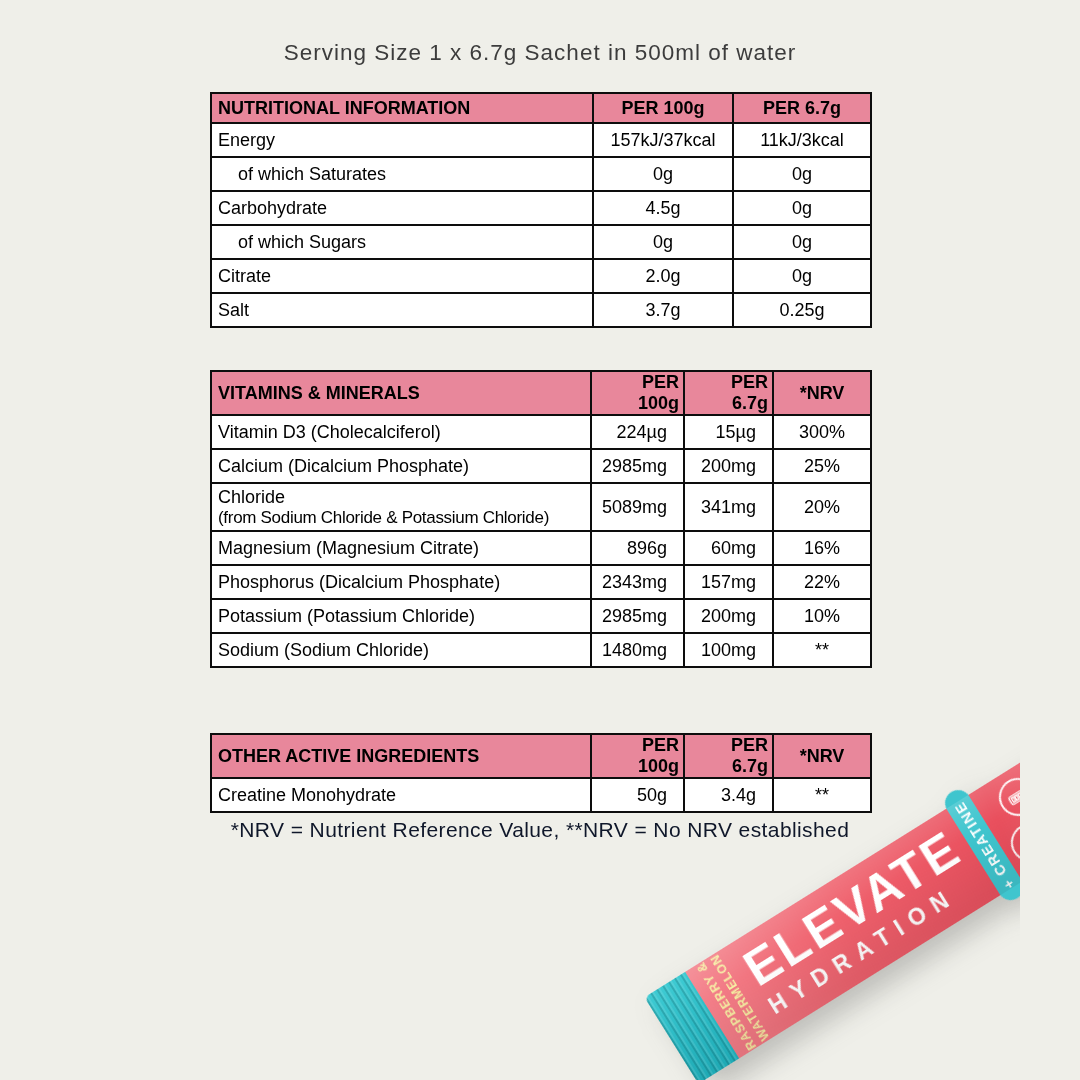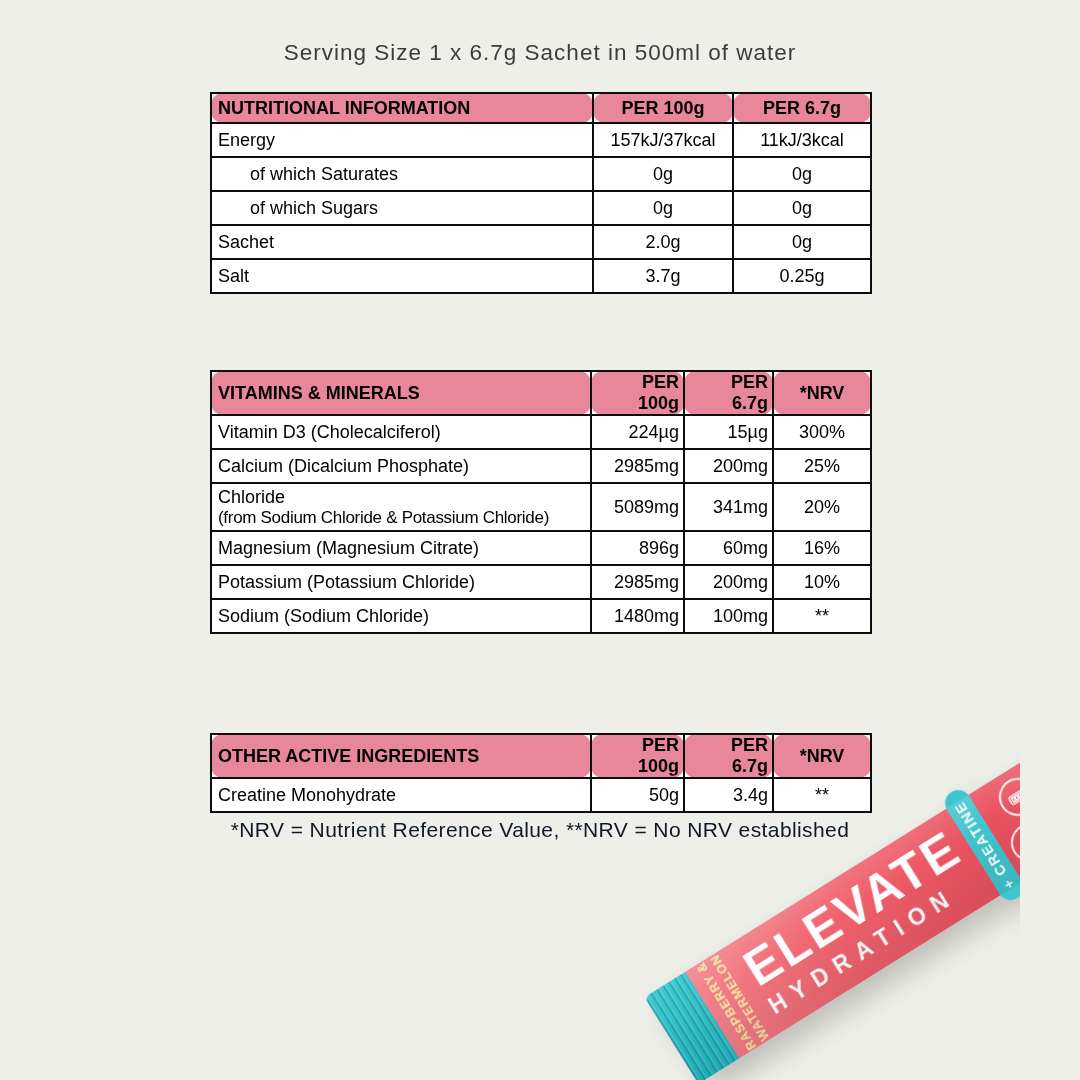--- a/index.html
+++ b/index.html
@@ -11,28 +11,28 @@
   .serving-title{position:absolute;top:40px;left:0;width:1080px;text-align:center;
     font-size:22.5px;letter-spacing:1px;color:#3c3c3c;}
   .footnote{position:absolute;top:818px;left:0;width:1080px;text-align:center;
     font-size:21px;letter-spacing:.4px;color:#0f172a;}
 
   
   .tblwrap{position:absolute;left:210px;width:660px;}
   #t0{top:92px;} #t1{top:370px;} #t2{top:733px;}
   table{border-collapse:collapse;width:100%;table-layout:fixed;background:#fff;}
   th,td{border:2px solid #0d0d0d;font-size:18px;padding:0 5px;overflow:hidden;}
-  thead th{background:#E8879B;height:28px;font-weight:bold;border-radius:12px;}
+  thead th{background:#E8879B;height:28px;font-weight:bold;}
   th.t-title{text-align:left;padding-left:6px;}
   tbody tr{height:34px;}
   tbody tr.tall{height:48px;}
   td.lbl{text-align:left;padding-left:6px;}
-  td.lbl.indent{padding-left:38px;}
+  td.lbl.indent{padding-left:26px;}
   td.val-center{text-align:center;}
-  td.val-right{text-align:right;padding-right:4px;}
+  td.val-right{text-align:right;padding-right:16px;}
   th.h-center{text-align:center;}
   th.h-right{text-align:right;padding-right:4px;}
   .lbl-line2{display:block;font-size:17px;letter-spacing:-.3px;white-space:nowrap;}
   .lbl-line1{display:block;}
 
   
   .sachet{position:absolute;left:638px;top:873px;width:440px;height:102px;
     transform:rotate(-32deg);display:flex;align-items:stretch;
     filter:drop-shadow(10px 16px 14px rgba(60,60,60,.28));}
   .seal{width:48px;flex:0 0 48px;background:
@@ -88,26 +88,31 @@
             <td class="lbl">Energy</td>
             <td class="val-center">157kJ/37kcal</td>
             <td class="val-center">11kJ/3kcal</td>
           </tr>
           <tr>
             <td class="lbl indent">of which Saturates</td>
             <td class="val-center">0g</td>
             <td class="val-center">0g</td>
           </tr>
           <tr>
+            <td class="lbl">Carbohydrate</td>
+            <td class="val-center">4.5g</td>
+            <td class="val-center">0g</td>
+          </tr>
+          <tr>
             <td class="lbl indent">of which Sugars</td>
             <td class="val-center">0g</td>
             <td class="val-center">0g</td>
           </tr>
           <tr>
-            <td class="lbl">Sachet</td>
+            <td class="lbl">Citrate</td>
             <td class="val-center">2.0g</td>
             <td class="val-center">0g</td>
           </tr>
           <tr>
             <td class="lbl">Salt</td>
             <td class="val-center">3.7g</td>
             <td class="val-center">0.25g</td>
           </tr>
         </tbody>
       </table>
@@ -149,20 +154,26 @@
             </td>
             <td class="val-right">5089mg</td>
             <td class="val-right">341mg</td>
             <td class="val-center">20%</td>
           </tr>
           <tr>
             <td class="lbl">Magnesium (Magnesium Citrate)</td>
             <td class="val-right">896g</td>
             <td class="val-right">60mg</td>
             <td class="val-center">16%</td>
+          </tr>
+          <tr>
+            <td class="lbl">Phosphorus (Dicalcium Phosphate)</td>
+            <td class="val-right">2343mg</td>
+            <td class="val-right">157mg</td>
+            <td class="val-center">22%</td>
           </tr>
           <tr>
             <td class="lbl">Potassium (Potassium Chloride)</td>
             <td class="val-right">2985mg</td>
             <td class="val-right">200mg</td>
             <td class="val-center">10%</td>
           </tr>
           <tr>
             <td class="lbl">Sodium (Sodium Chloride)</td>
             <td class="val-right">1480mg</td>

